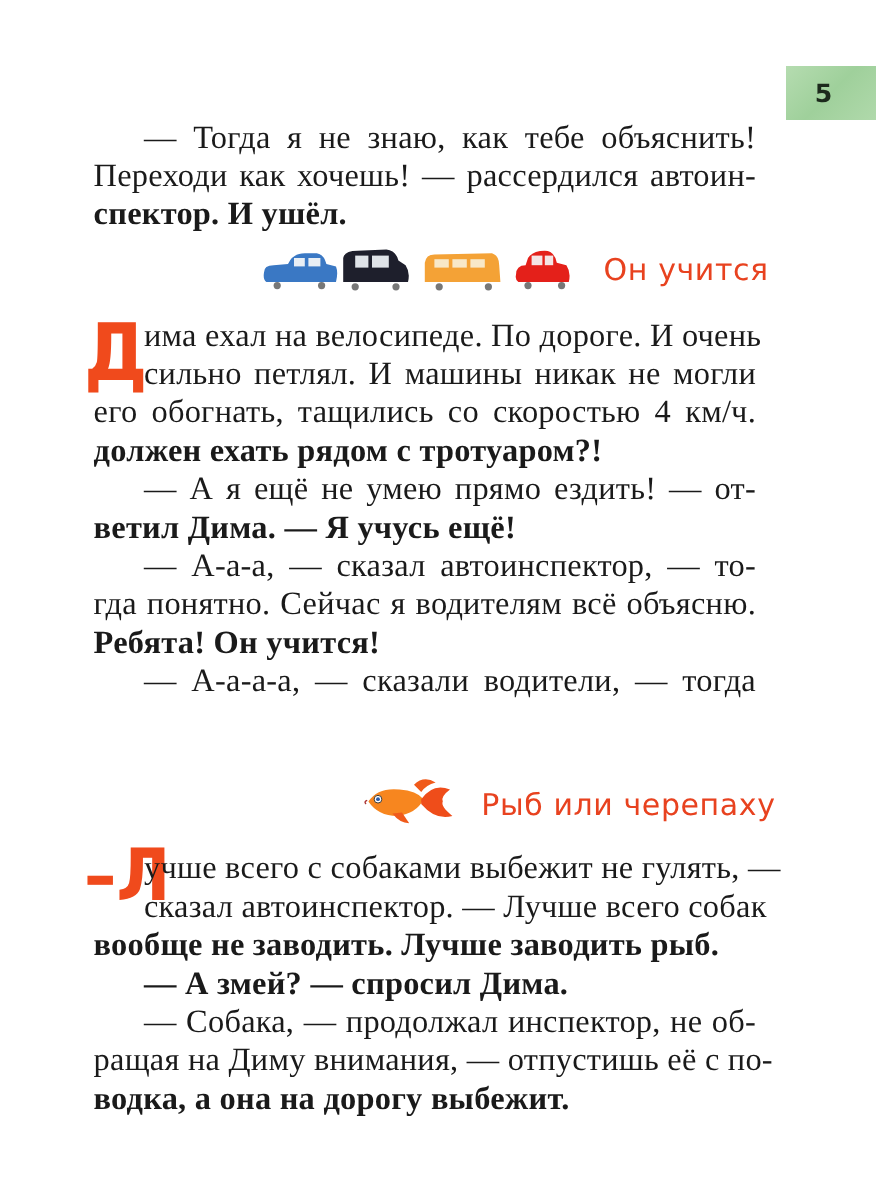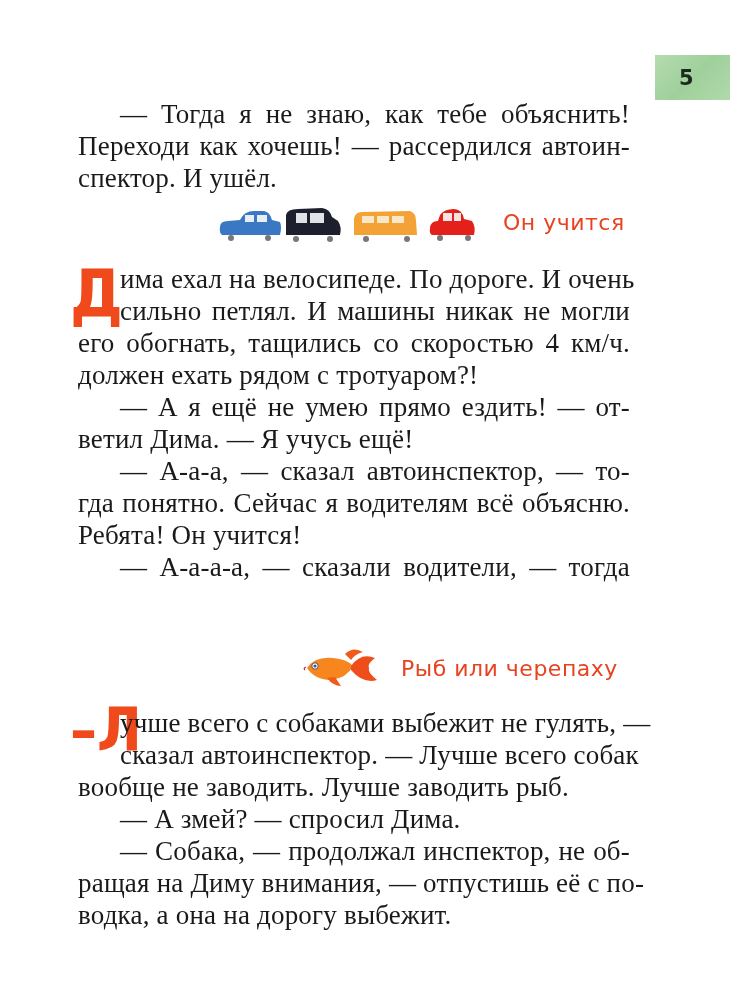--- a/index.html
+++ b/index.html
@@ -44,32 +44,33 @@
     }
     .line {
       display: block;
       text-align: justify;
       text-align-last: justify;
       white-space: nowrap;
       height: 32px;
     }
     .line.last {
       text-align-last: left;
+      font-weight: bold;
     }
     .line.indent {
       padding-left: 42px;
     }
     .line.drop {
       padding-left: 42px;
     }
     .heading {
       position: absolute;
       font-family: "DejaVu Sans", sans-serif;
       color: #e8421f;
-      font-size: 22px;
+      font-size: 25px;
       letter-spacing: 0.5px;
     }
     .dropcap {
       position: absolute;
       font-family: "DejaVu Sans Condensed", "DejaVu Sans", sans-serif;
       color: #f04a1c;
       font-weight: bold;
       line-height: 1;
     }
     .illus {

